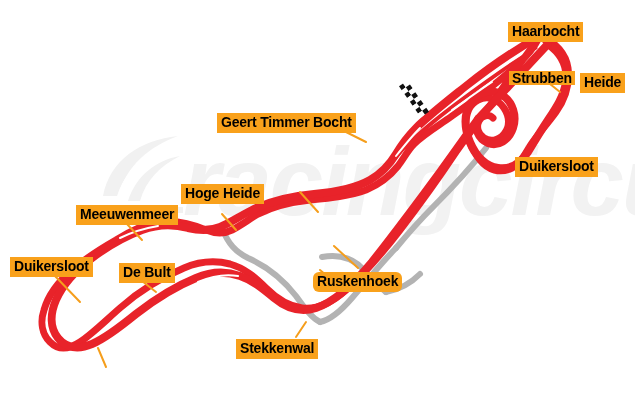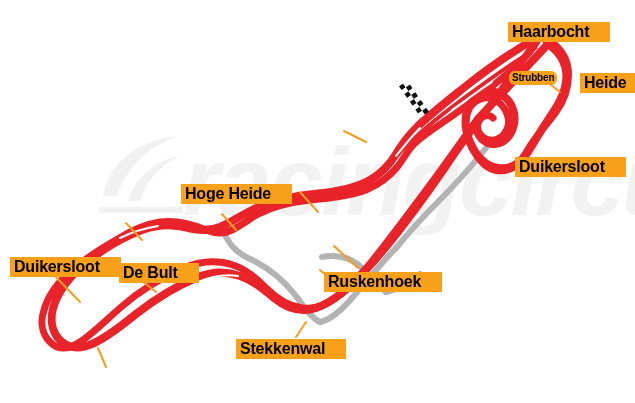--- a/index.html
+++ b/index.html
@@ -30,32 +30,31 @@
     position: absolute;
     left: 0; top: 0;
     width: 635px; height: 403px;
   }
   .corner-label {
     position: absolute;
     background: #F9A11B;
     color: #000000;
     font-family: "Liberation Sans", sans-serif;
     font-weight: bold;
-    font-size: 16px;
+    font-size: 14px;
     line-height: 17px;
-    padding: 1px 21px 2px 4px;
+    padding: 1px 4px 2px 4px;
     white-space: nowrap;
     letter-spacing: -0.2px;
     box-sizing: border-box;
   }
   .corner-label.small {
-    font-size: 10px;
+    font-size: 14px;
     line-height: 12px;
     padding: 1px 3px 1px 3px;
-    border-radius: 6px;
   }
 </style>
 </head>
 <body>
 
 <div id="map-root">
 
   <svg id="watermark-layer" viewBox="0 0 635 403">
     <g fill="#F1F1F1">
 
@@ -212,20 +211,22 @@
       <path d="M 106 367 L 98 348"></path>
       <path d="M 550 84 L 560 92"></path>
     </g>
   </svg>
 
   <div id="label-layer">
     <div class="corner-label" style="left:508px; top:22px;">Haarbocht</div>
     <div class="corner-label small" style="left:509px; top:71px;">Strubben</div>
     <div class="corner-label" style="left:580px; top:73px;">Heide</div>
     <div class="corner-label" style="left:515px; top:157px;">Duikersloot</div>
+    <div class="corner-label" style="left:217px; top:113px;">Geert Timmer Bocht</div>
     <div class="corner-label" style="left:181px; top:184px;">Hoge Heide</div>
+    <div class="corner-label" style="left:76px;  top:205px;">Meeuwenmeer</div>
     <div class="corner-label" style="left:10px;  top:257px;text-align:center;">Duikersloot</div>
     <div class="corner-label" style="left:119px; top:263px;">De Bult</div>
-    <div class="corner-label" style="left:324px; top:272px;">Ruskenhoek</div>
+    <div class="corner-label" style="left:313px; top:272px;border-radius:6px;">Ruskenhoek</div>
     <div class="corner-label" style="left:236px; top:339px;text-align:right;">Stekkenwal</div>
   </div>
 
 </div>
 
 </body></html>

